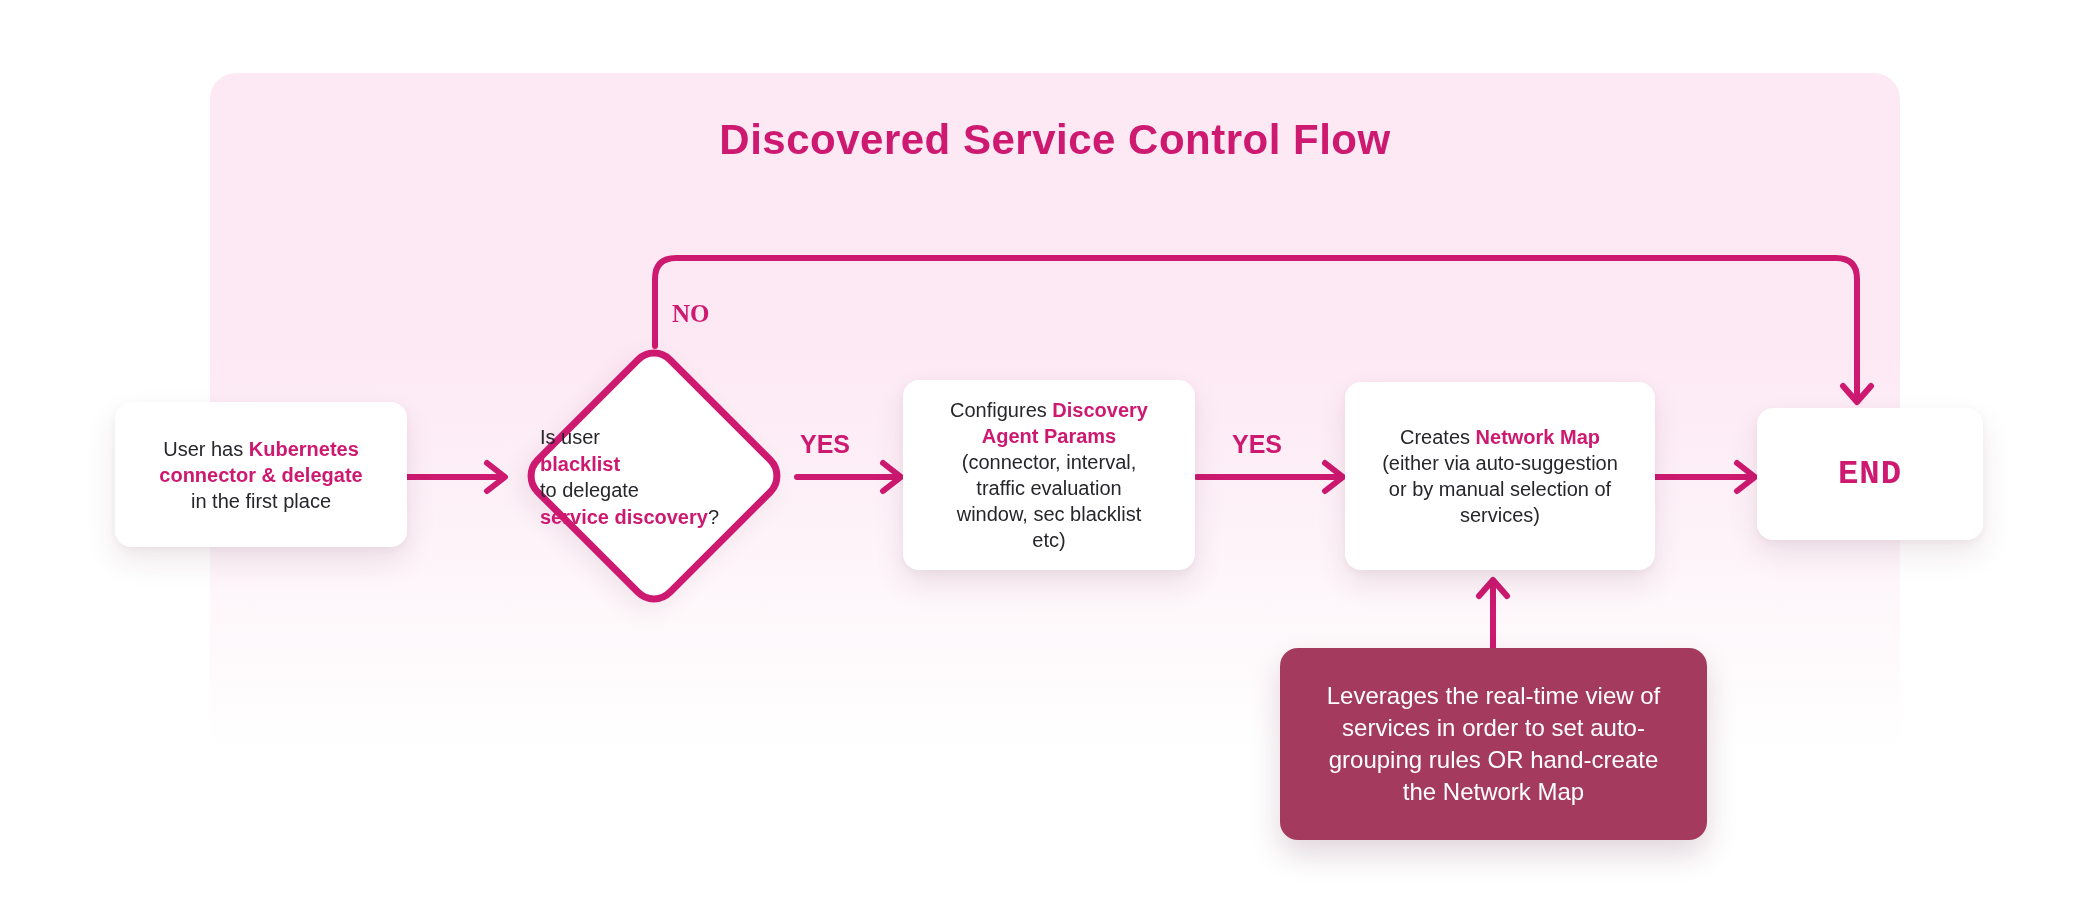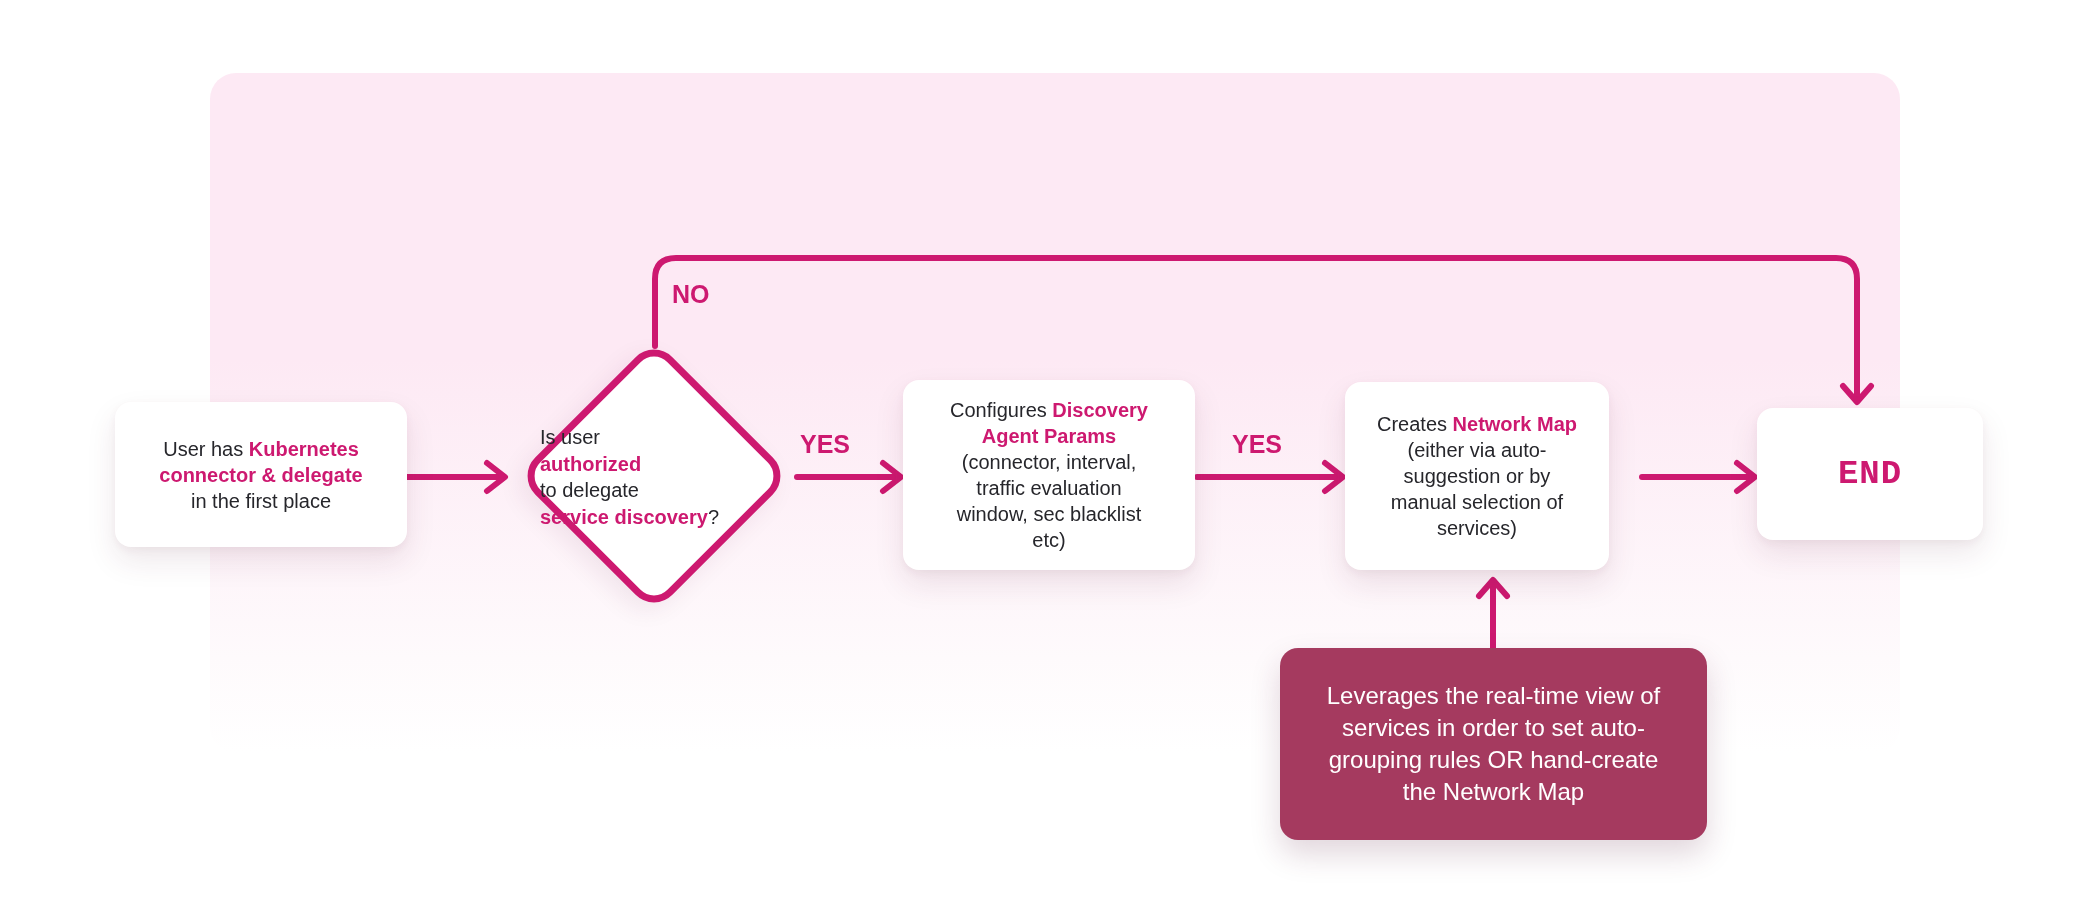--- a/index.html
+++ b/index.html
@@ -26,21 +26,21 @@
   .card{
     position:absolute;background:#ffffff;border-radius:16px;
     box-shadow:0 14px 30px rgba(90,30,60,0.10),0 3px 8px rgba(90,30,60,0.05);
     display:flex;align-items:center;justify-content:center;
     text-align:center;font-size:20px;line-height:26px;color:var(--ink);
   }
   .card .hl,.hl{color:var(--accent);font-weight:700;}
 
   .node-start{left:115px;top:402px;width:292px;height:145px;padding:0 35px;box-sizing:border-box;}
   .node-configure{left:903px;top:380px;width:292px;height:190px;padding:0 20px;box-sizing:border-box;}
-  .node-create{left:1345px;top:382px;width:264px;height:188px;padding:0 28px;box-sizing:border-box;}
+  .node-create{left:1345px;top:382px;width:310px;height:188px;padding:0 28px;box-sizing:border-box;}
   .node-end{left:1757px;top:408px;width:226px;height:132px;}
   .end-label{font-size:34px;font-weight:700;color:var(--accent);letter-spacing:1px;font-family:Liberation Mono, monospace;}
 
   .diamond{
     position:absolute;left:557px;top:379px;width:194px;height:194px;
     box-sizing:border-box;border:7px solid var(--accent);border-radius:26px;
     background:#ffffff;transform:rotate(45deg);
     box-shadow:0 10px 24px rgba(90,30,60,0.08);
   }
   .diamond-text{
@@ -55,35 +55,36 @@
     display:flex;align-items:center;justify-content:center;
     text-align:center;color:#ffffff;font-size:24px;line-height:32px;
     box-shadow:0 14px 30px rgba(90,30,60,0.18);
   }
 
   .edge-label{
     position:absolute;font-size:25px;font-weight:700;color:var(--accent);
   }
   .label-yes-1{left:800px;top:430px;}
   .label-yes-2{left:1232px;top:430px;}
-  .label-no{left:672px;top:280px;}
+  .label-no{left:672px;top:300px;font-family:Liberation Serif, serif;}
 
   svg.connectors{position:absolute;left:0;top:0;width:2096px;height:903px;pointer-events:none;}
   svg.connectors path,svg.connectors polyline{
     fill:none;stroke:var(--accent);stroke-width:6;
     stroke-linecap:round;stroke-linejoin:round;
   }
 </style>
 </head>
 <body>
 
 <div class="stage">
 
   <div class="flow-container"></div>
 
+  <div class="flow-title">Discovered Service Control Flow</div>
 
   <svg class="connectors" viewBox="0 0 2096 903">
     <path d="M407 477 H501"></path>
     <polyline points="487,463 505,477 487,491"></polyline>
 
     <path d="M797 477 H897"></path>
     <polyline points="883,463 901,477 883,491"></polyline>
 
     <path d="M1197 477 H1339"></path>
     <polyline points="1325,463 1343,477 1325,491"></polyline>
@@ -98,21 +99,21 @@
     <polyline points="1479,596 1493,580 1507,596"></polyline>
   </svg>
 
   <div class="card node-start">
     <p style="margin:8px"><span>User has </span><span class="hl">Kubernetes connector &amp; delegate</span><span> in the first place</span></p>
   </div>
 
   <div class="diamond"></div>
   <div class="diamond-text">
     <span>Is user</span><br>
-    <span class="hl">authorized</span><br>
+    <span class="hl">blacklist</span><br>
     <span>to delegate</span><br>
     <span class="hl">service discovery</span><span>?</span>
   </div>
 
   <div class="edge-label label-no">NO</div>
   <div class="edge-label label-yes-1">YES</div>
   <div class="edge-label label-yes-2">YES</div>
 
   <div class="card node-configure">
     <p style="margin:16px"><span>Configures </span><span class="hl">Discovery Agent Params</span><span> (connector, interval, traffic evaluation window, sec blacklist etc)</span></p>

